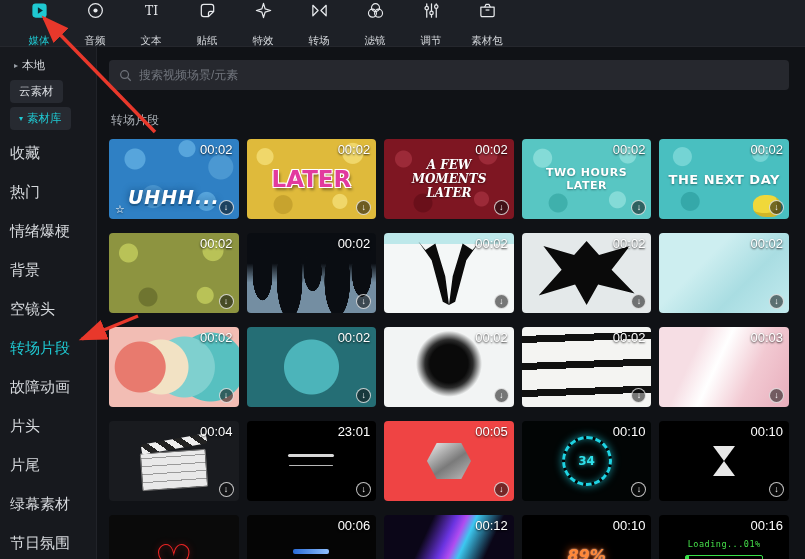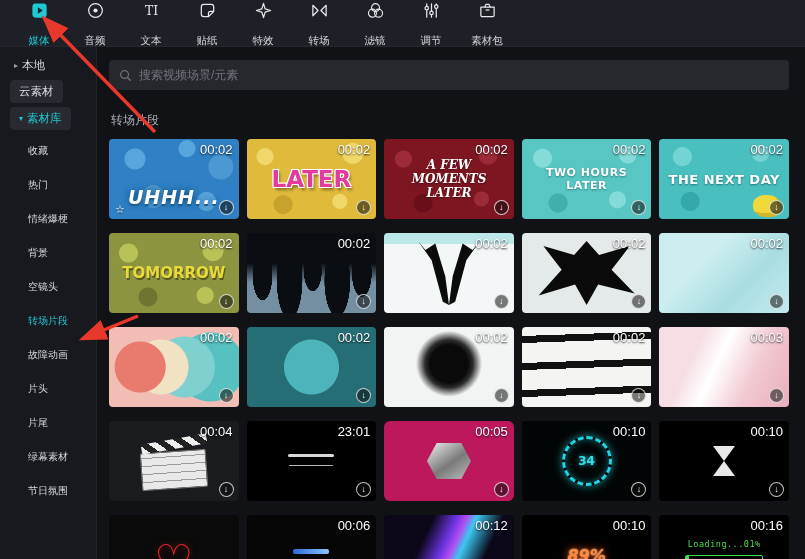--- a/index.html
+++ b/index.html
@@ -22,21 +22,21 @@
 
   
   .body{display:flex;height:calc(559px - 47px);overflow:hidden;}
   .sidebar{width:97px;flex:0 0 97px;background:#17191e;border-right:1px solid #212329;padding-top:6px;overflow:hidden;}
   .side-tab{display:flex;align-items:center;gap:4px;margin:4px 10px;padding:4px 9px;font-size:11.5px;color:#dadde1;border-radius:4px;cursor:pointer;width:fit-content;}
   .side-tab.plain{margin:2px 10px 4px;padding:3px 4px;}
   .side-tab.chip{background:#272a31;}
   .side-tab.active{color:var(--accent);}
   .side-tab .caret{font-size:8px;color:#9aa0a8;}
   .side-tab.active .caret{color:var(--accent);}
-  .side-item{padding:10px 28px;font-size:10px;color:#d6d9dd;cursor:pointer;white-space:nowrap;}
+  .side-item{padding:10px 10px;font-size:15px;color:#d6d9dd;cursor:pointer;white-space:nowrap;}
   .side-item.active{color:var(--accent);}
 
   .content{flex:1;position:relative;padding:0 16px 0 12px;overflow:hidden;background:#101216;}
   .search{margin-top:13px;height:30px;background:#26282e;border-radius:4px;display:flex;align-items:center;padding:0 10px;gap:7px;}
   .search-icon{width:13px;height:13px;stroke:#70747c;fill:none;}
   .search-input{flex:1;background:transparent;border:none;outline:none;color:#dfe2e6;font-size:12px;font-family:"Liberation Sans",sans-serif;}
   .search-input::placeholder{color:#70747c;}
   .section-title{margin:22px 0 10px 2px;font-size:12px;color:#aeb3b9;}
 
   
@@ -115,21 +115,21 @@
   .v-pinkwash{background:linear-gradient(115deg,#f6dee4 0 28%,#ffffff 45%,#f2c9d2 70%,#e8aebc);}
 
   
   .v-clapper{background:#191b1f;}
   .v-clapper::before{content:"";position:absolute;left:50%;top:30px;transform:translateX(-50%) rotate(-4deg);width:64px;height:36px;border:1px solid #777;border-radius:2px;
     background:repeating-linear-gradient(0deg,#e9e9e9 0 7px,#9a9a9a 7px 8px);}
   .v-clapper::after{content:"";position:absolute;left:50%;top:18px;transform:translateX(-50%) rotate(-10deg);width:66px;height:10px;border-radius:2px;
     background:repeating-linear-gradient(45deg,#eee 0 6px,#222 6px 12px);}
   .v-credits{background:#000;}
   .v-credits::before{content:"";position:absolute;left:50%;top:33px;transform:translateX(-50%);width:46px;height:3px;border-radius:2px;background:#d8d8d8;box-shadow:0 10px 0 -1px #b8b8b8;}
-  .v-hexagon{background:#be185d;border-radius:6px;}
+  .v-hexagon{background:#ef4444;}
   .v-hexagon::after{content:"";position:absolute;left:50%;top:50%;transform:translate(-50%,-50%);width:44px;height:36px;
     background:linear-gradient(145deg,#f0f0f0,#7a7a7a 55%,#bdbdbd);clip-path:polygon(22% 0,78% 0,100% 50%,78% 100%,22% 100%,0 50%);}
   .v-radial{background:#020505;}
   .v-radial::before{content:"";position:absolute;left:50%;top:50%;transform:translate(-50%,-50%);width:44px;height:44px;border-radius:50%;
     border:3px dashed #1fd4e4;box-shadow:0 0 9px rgba(31,212,228,.65),inset 0 0 7px rgba(31,212,228,.45);}
   .v-radial .tile-title{font:700 12px "DejaVu Sans",sans-serif;color:#2fe0ea;text-shadow:0 0 5px rgba(47,224,234,.9);}
   .v-hourglass{background:#000;}
   .v-hourglass::before{content:"";position:absolute;left:50%;top:50%;transform:translate(-50%,-100%);width:0;height:0;
     border-left:11px solid transparent;border-right:11px solid transparent;border-top:15px solid #e8e8e8;}
   .v-hourglass::after{content:"";position:absolute;left:50%;top:50%;transform:translateX(-50%);width:0;height:0;
@@ -309,21 +309,20 @@
             <div class="tile-title">TWO HOURS LATER</div>
             <span class="tile-duration">00:02</span>
             <span class="tile-download">↓</span>
           </div>
           <div class="tile v-nextday">
             <div class="tile-title">THE NEXT DAY</div>
             <span class="tile-duration">00:02</span>
             <span class="tile-download">↓</span>
           </div>
           <div class="tile v-tomorrow">
-            <div class="tile-title">TOMORROW</div>
             <span class="tile-duration">00:02</span>
             <span class="tile-download">↓</span>
           </div>
           <div class="tile v-inkdrip">
             <div class="tile-title"></div>
             <span class="tile-duration">00:02</span>
             <span class="tile-download">↓</span>
           </div>
           <div class="tile v-inksplash">
             <div class="tile-title"></div>

